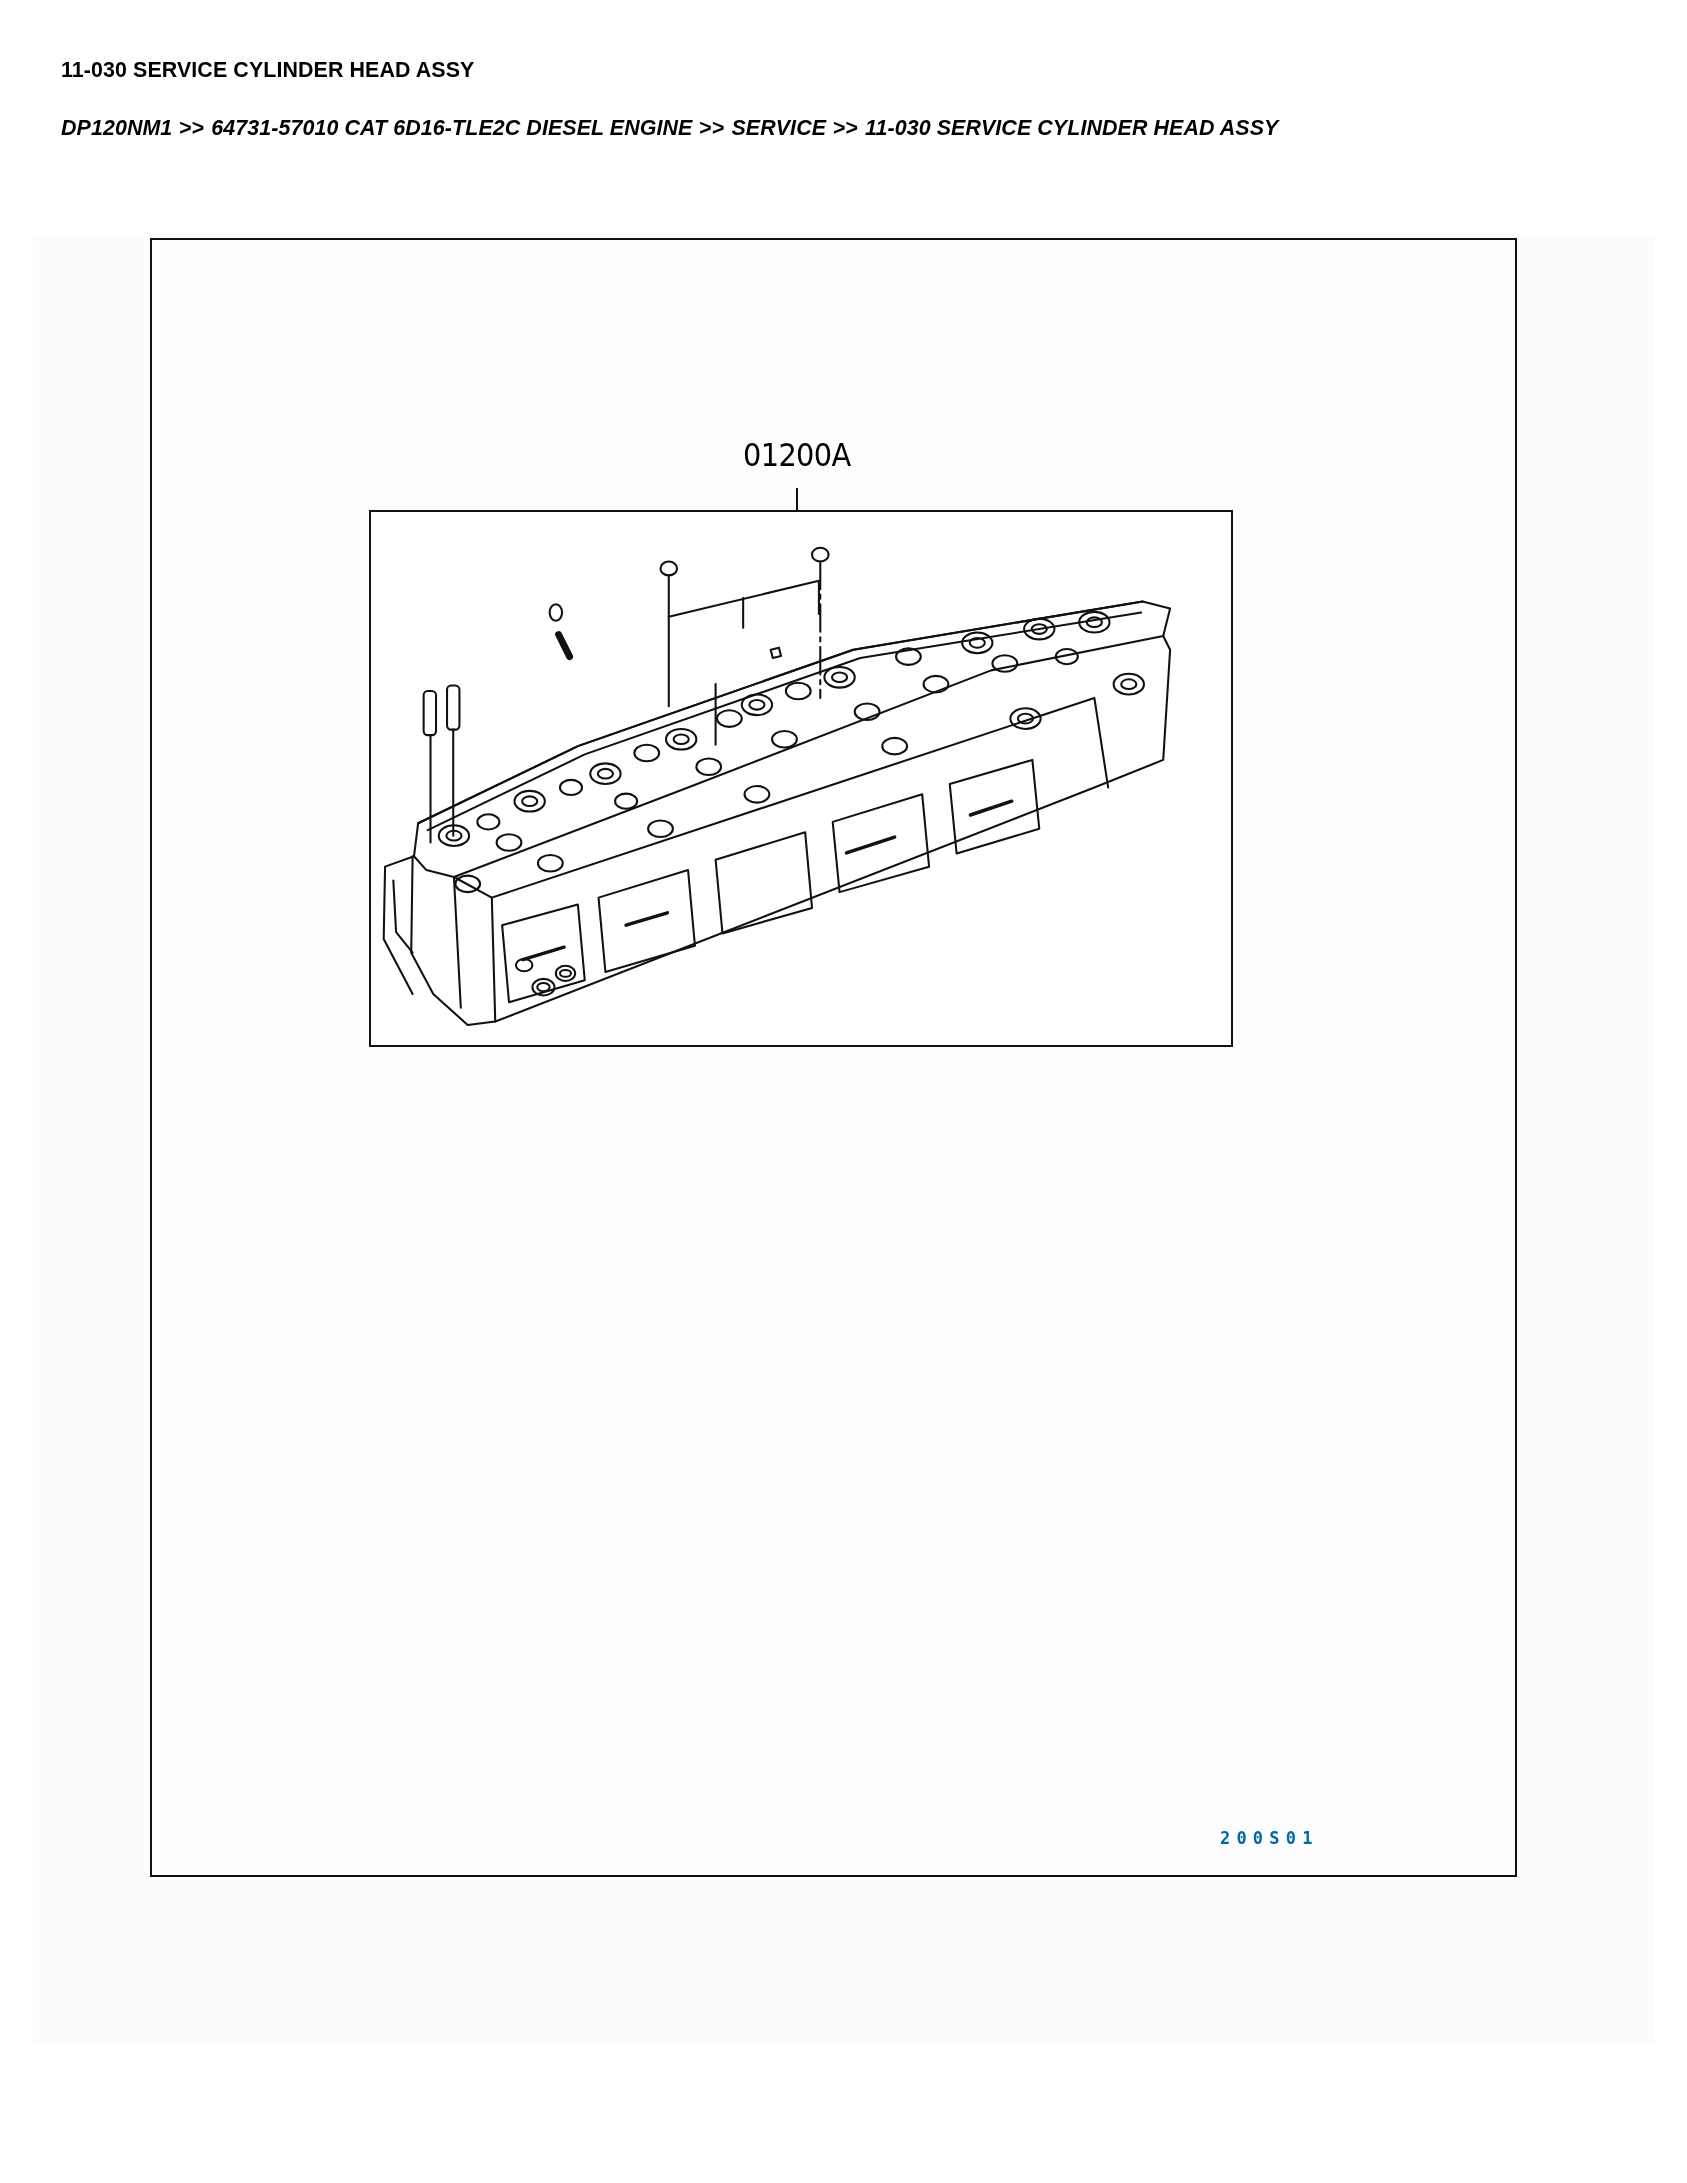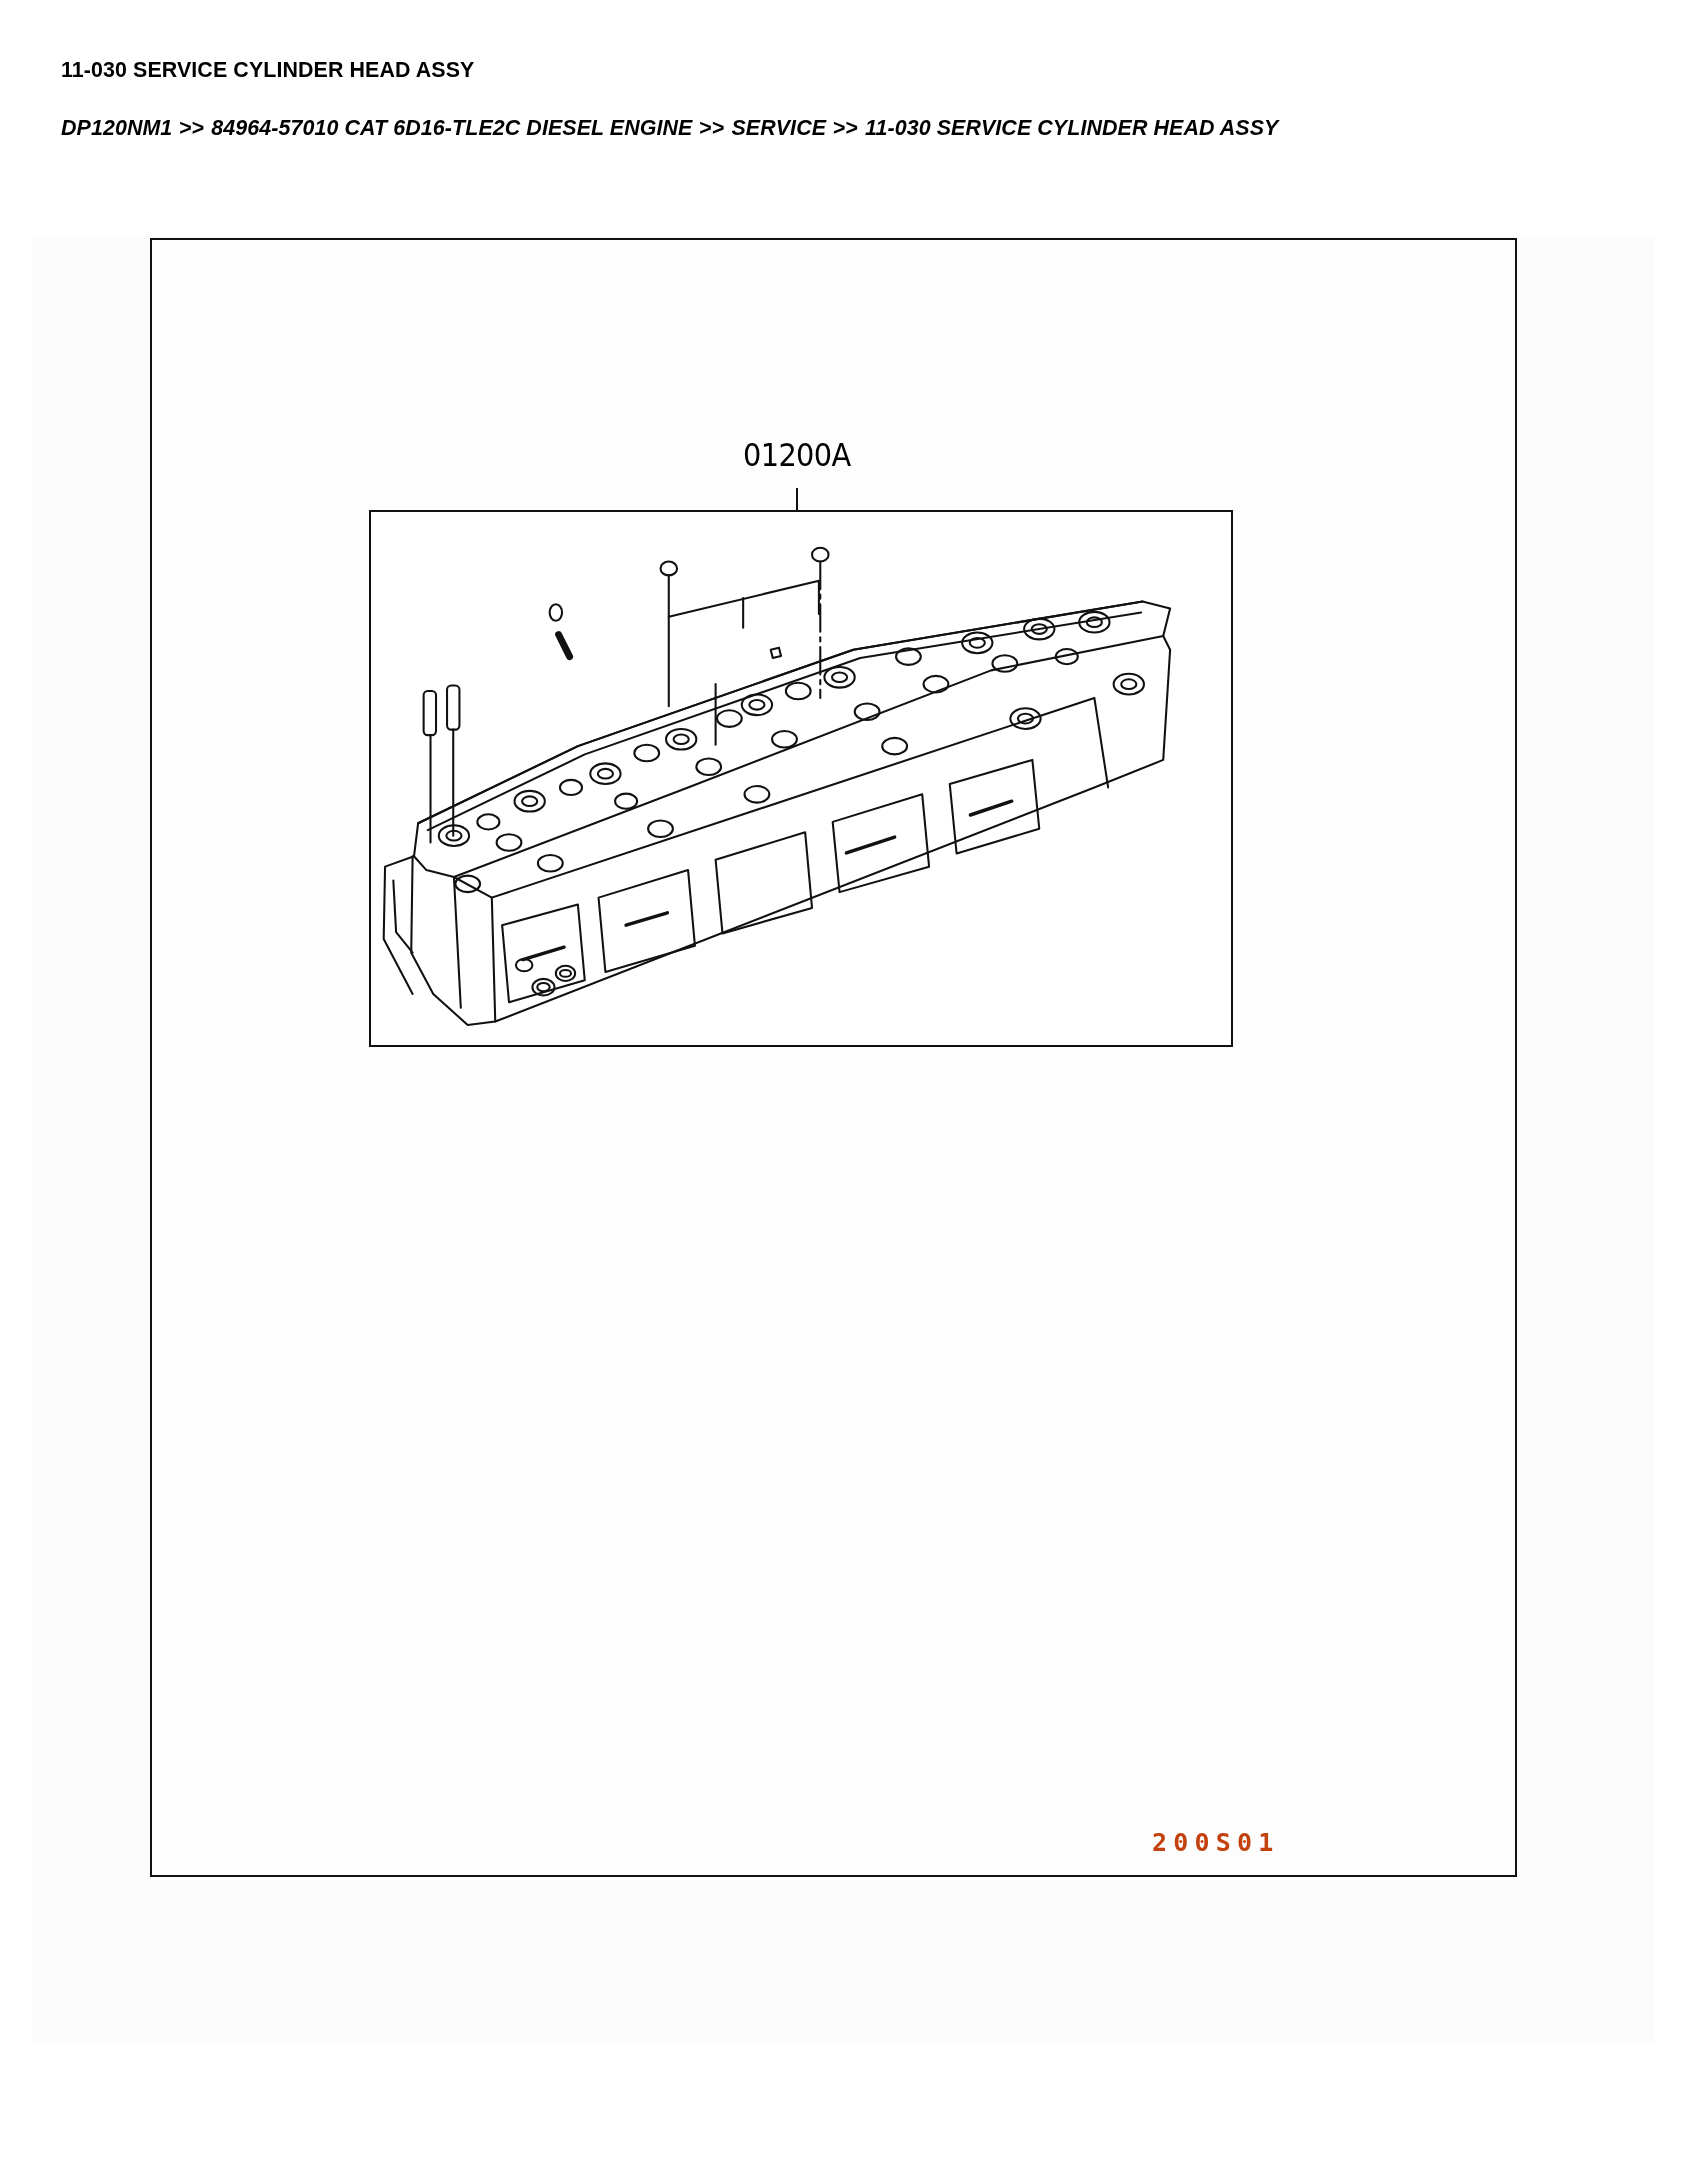--- a/index.html
+++ b/index.html
@@ -11,30 +11,30 @@
     .breadcrumb .crumb { cursor: pointer; font-style: italic; }
     .scan { position: absolute; left: 33px; top: 236px; width: 1621px; height: 1808px; background: #fcfcfc; }
     .frame { position: absolute; left: 150px; top: 238px; width: 1363px; height: 1635px;
              border: 2.8px solid #111; background: #fdfdfd; }
     .callout { position: absolute; left: 743px; top: 436px; font-size: 32px;
                font-family: "DejaVu Sans", sans-serif; letter-spacing: -0.7px; transform: scaleX(0.9); transform-origin: left top; }
     .callout-line { position: absolute; left: 796px; top: 488px; width: 2.1px; height: 23.4px; background: #111; }
     .diagram-box { position: absolute; left: 369px; top: 510px; width: 860px; height: 533px;
                    border: 2.1px solid #111; background: #fff; }
     .diagram-box svg { position: absolute; left: 0; top: 0; }
-    .figno { position: absolute; left: 1152px; top: 1828px; font-size: 25px; letter-spacing: 6.2px;
-             font-family: "DejaVu Sans Mono", monospace; font-weight: bold; color: #c2410c; }
+    .figno { position: absolute; left: 1220px; top: 1828px; font-size: 17px; letter-spacing: 6.2px;
+             font-family: "DejaVu Sans Mono", monospace; font-weight: bold; color: #0369a1; }
   </style>
 </head>
 <body>
 
 <div class="title">11-030 SERVICE CYLINDER HEAD ASSY</div>
 
 <div class="breadcrumb">
-  <span class="crumb">DP120NM1</span><span class="sep">&gt;&gt;</span><span class="crumb">84964-57010 CAT 6D16-TLE2C DIESEL ENGINE</span><span class="sep">&gt;&gt;</span><span class="crumb">SERVICE</span><span class="sep">&gt;&gt;</span><span class="crumb">11-030 SERVICE CYLINDER HEAD ASSY</span>
+  <span class="crumb">DP120NM1</span><span class="sep">&gt;&gt;</span><span class="crumb">64731-57010 CAT 6D16-TLE2C DIESEL ENGINE</span><span class="sep">&gt;&gt;</span><span class="crumb">SERVICE</span><span class="sep">&gt;&gt;</span><span class="crumb">11-030 SERVICE CYLINDER HEAD ASSY</span>
 </div>
 
 <div class="scan"></div>
 
 <div class="frame"></div>
 
 <div class="callout">01200A</div>
 <div class="callout-line"></div>
 
 <div class="diagram-box">

